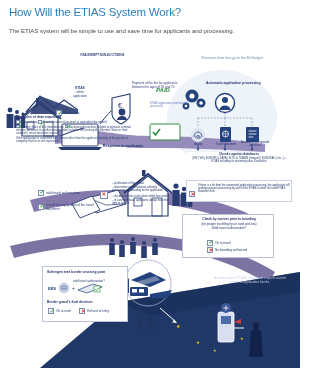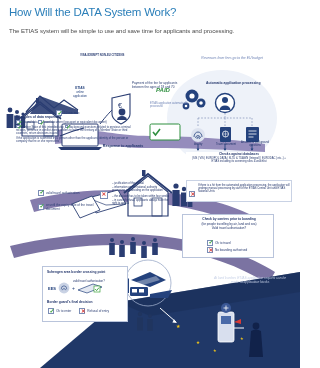--- a/index.html
+++ b/index.html
@@ -62,21 +62,21 @@
     font-size: 5.6px; color: #d83b36; font-weight: bold; line-height: 7px;
   }
   .row { display: flex; align-items: center; gap: 2px; margin-top: 1.5px; }
   .row span.t { font-size: 3.1px; color: #2a3d72; }
 </style>
 </head>
 <body>
 
 <div id="page">
 
-  <div class="title">How Will the DATA System Work?</div>
+  <div class="title">How Will the ETIAS System Work?</div>
   <div class="subtitle">The ETIAS system will be simple to use and save time for applicants and processing.</div>
 
   <div class="fig">
 
     <svg class="layer" viewBox="0 0 300 328">
       <defs>
         <linearGradient id="softglow" x1="0" y1="0" x2="0" y2="1">
           <stop offset="0%" stop-color="#e9edf6"></stop>
           <stop offset="100%" stop-color="#ffffff"></stop>
         </linearGradient>

